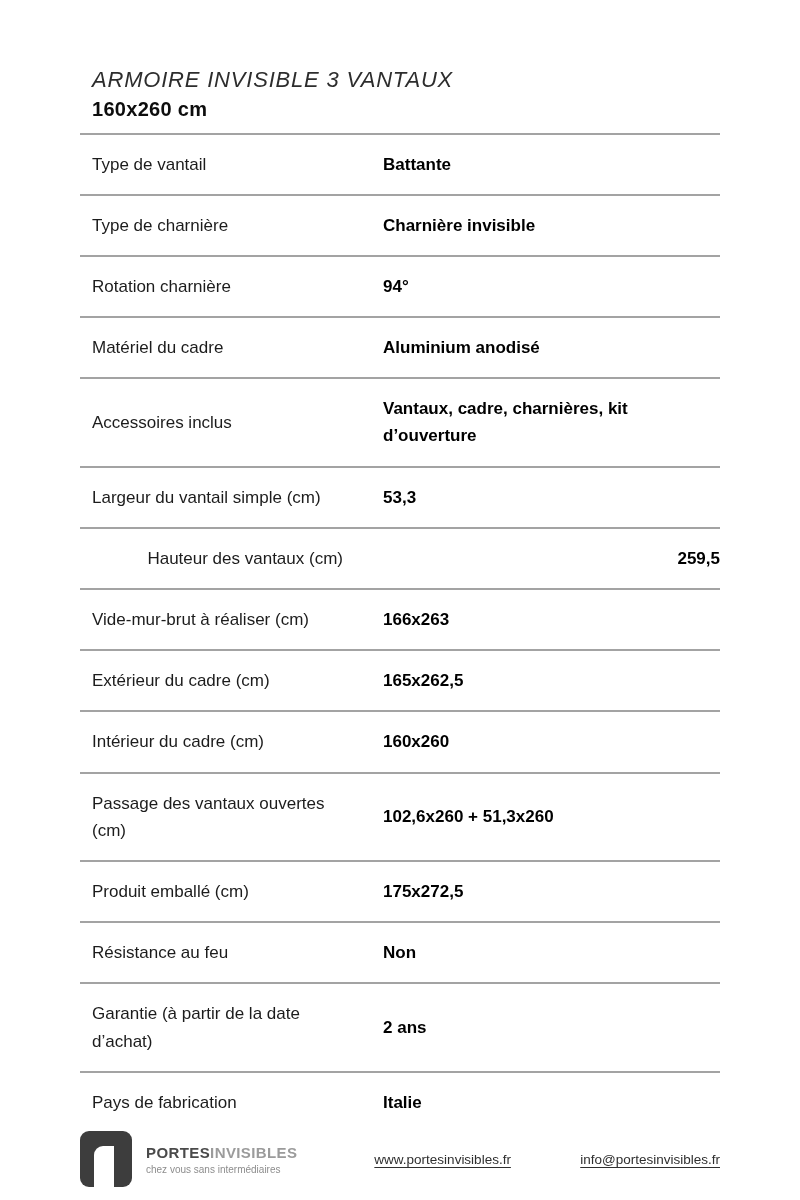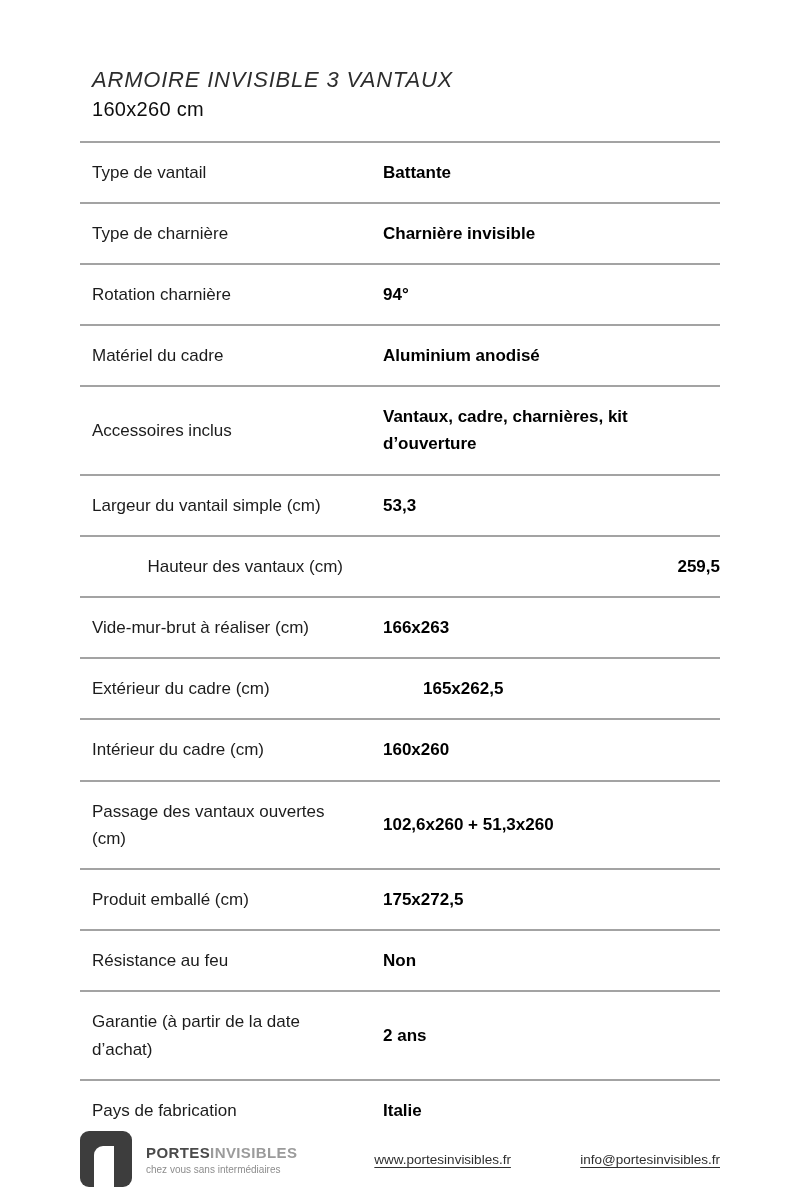--- a/index.html
+++ b/index.html
@@ -25,25 +25,25 @@
   .title {
     font-size: 22px;
     font-weight: 400;
     letter-spacing: 0.8px;
     color: #2d2d2d;
     line-height: 1.25;
     font-style: italic;
   }
   .subtitle {
     font-size: 20px;
-    font-weight: 400;
+    font-weight: 700;
     color: #0d0d0d;
     letter-spacing: 0.3px;
     margin-top: 4px;
-    margin-bottom: 20px;
+    margin-bottom: 12px;
   }
   
   .spec-table {
     width: 640px;
   }
   .spec-row {
     display: flex;
     align-items: center;
     border-top: 2px solid #a3a3a3;
     padding: 16px 0;
@@ -169,21 +169,21 @@
         <div class="spec-value">53,3</div>
       </div>
       <div class="spec-row" style="border-top-color: rgb(163, 163, 163); text-align: right;">
         <div class="spec-label">Hauteur des vantaux (cm)</div>
         <div class="spec-value">259,5</div>
       </div>
       <div class="spec-row" style="border-top-color: rgb(163, 163, 163);">
         <div class="spec-label">Vide-mur-brut à réaliser (cm)</div>
         <div class="spec-value">166x263</div>
       </div>
-      <div class="spec-row" style="border-top-color: rgb(163, 163, 163); gap: 40px;">
+      <div class="spec-row" style="border-top-color: rgb(163, 163, 163);">
         <div class="spec-label">Extérieur du cadre (cm)</div>
         <div class="spec-value">165x262,5</div>
       </div>
       <div class="spec-row" style="border-top-color: rgb(163, 163, 163); align-items: flex-end;">
         <div class="spec-label">Intérieur du cadre (cm)</div>
         <div class="spec-value">160x260</div>
       </div>
       <div class="spec-row" style="border-top-color: rgb(163, 163, 163);">
         <div class="spec-label">Passage des vantaux ouvertes (cm)</div>
         <div class="spec-value">102,6x260 + 51,3x260</div>

